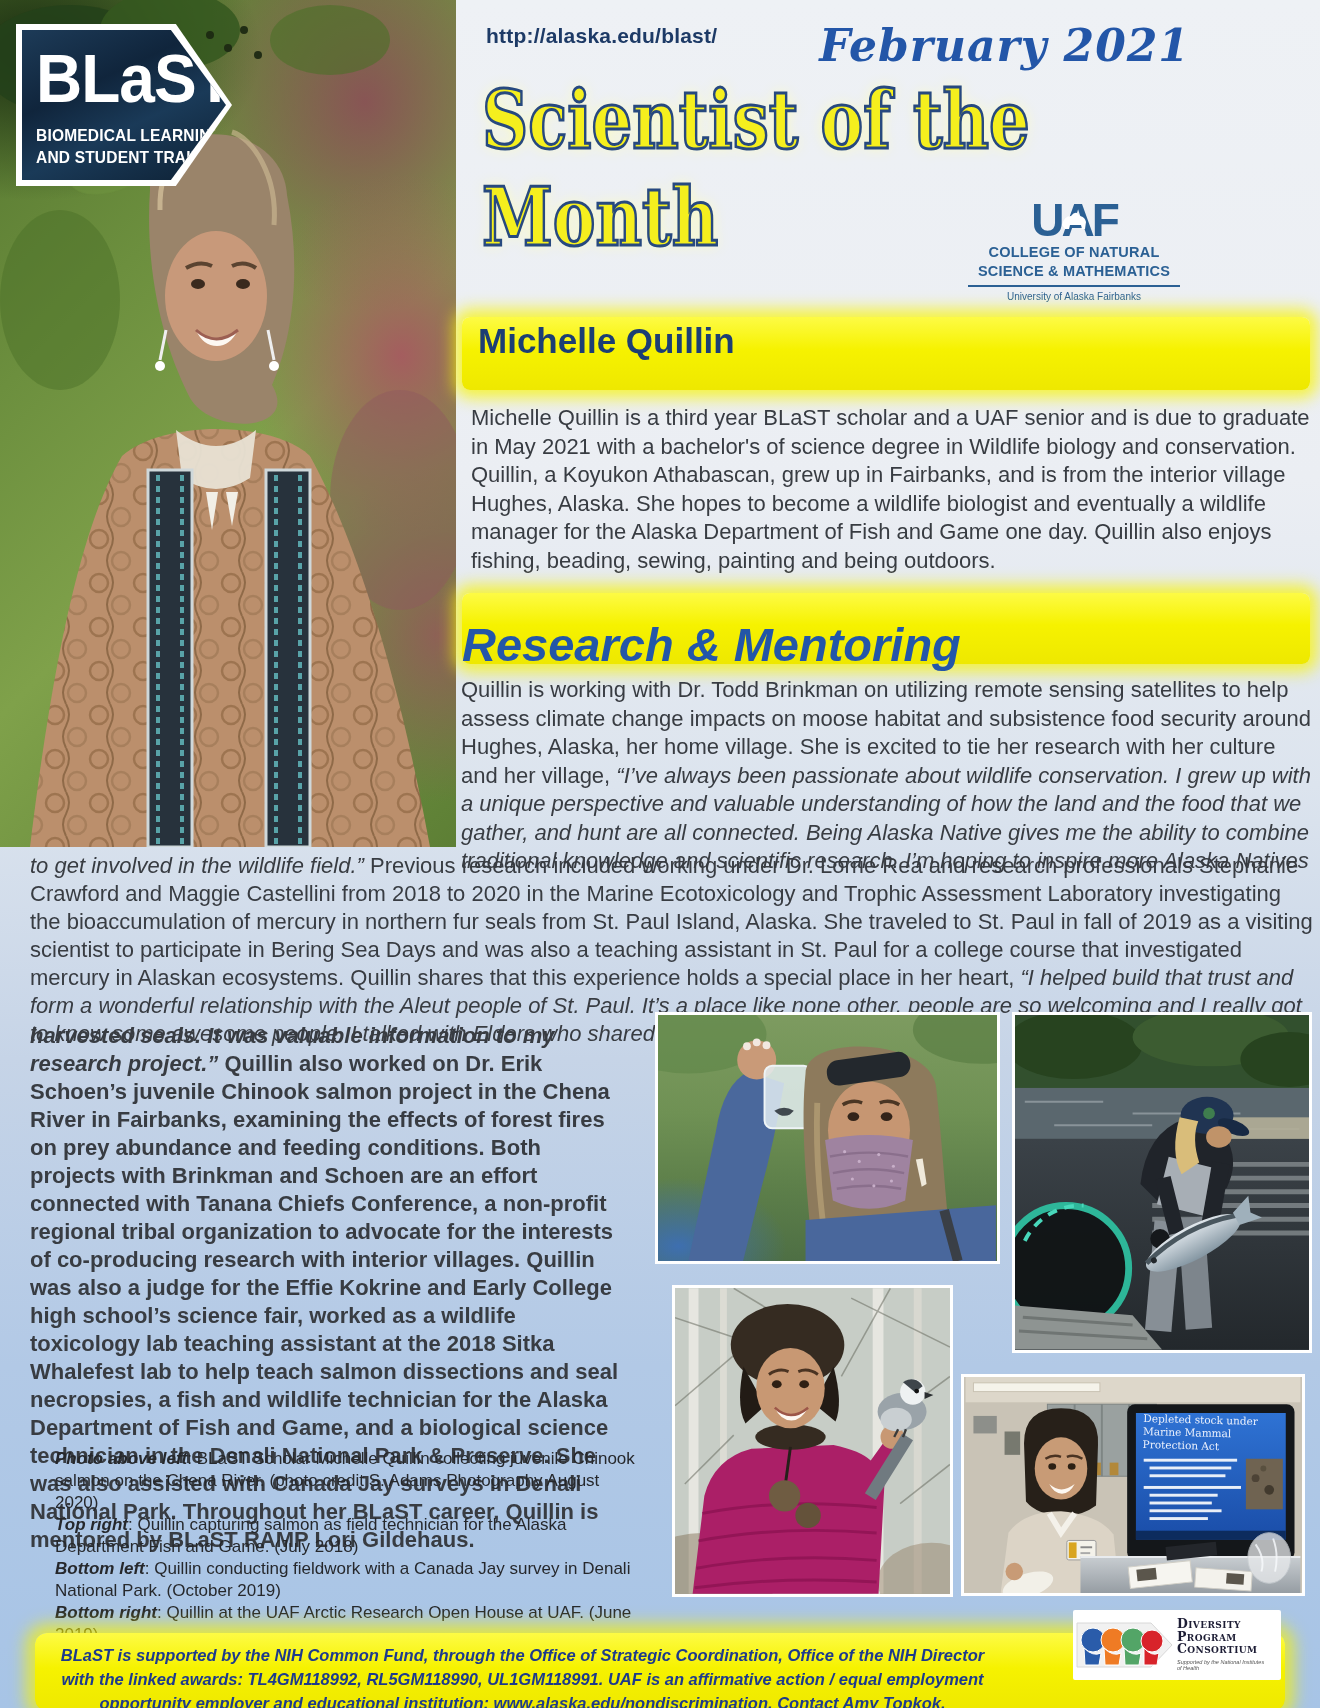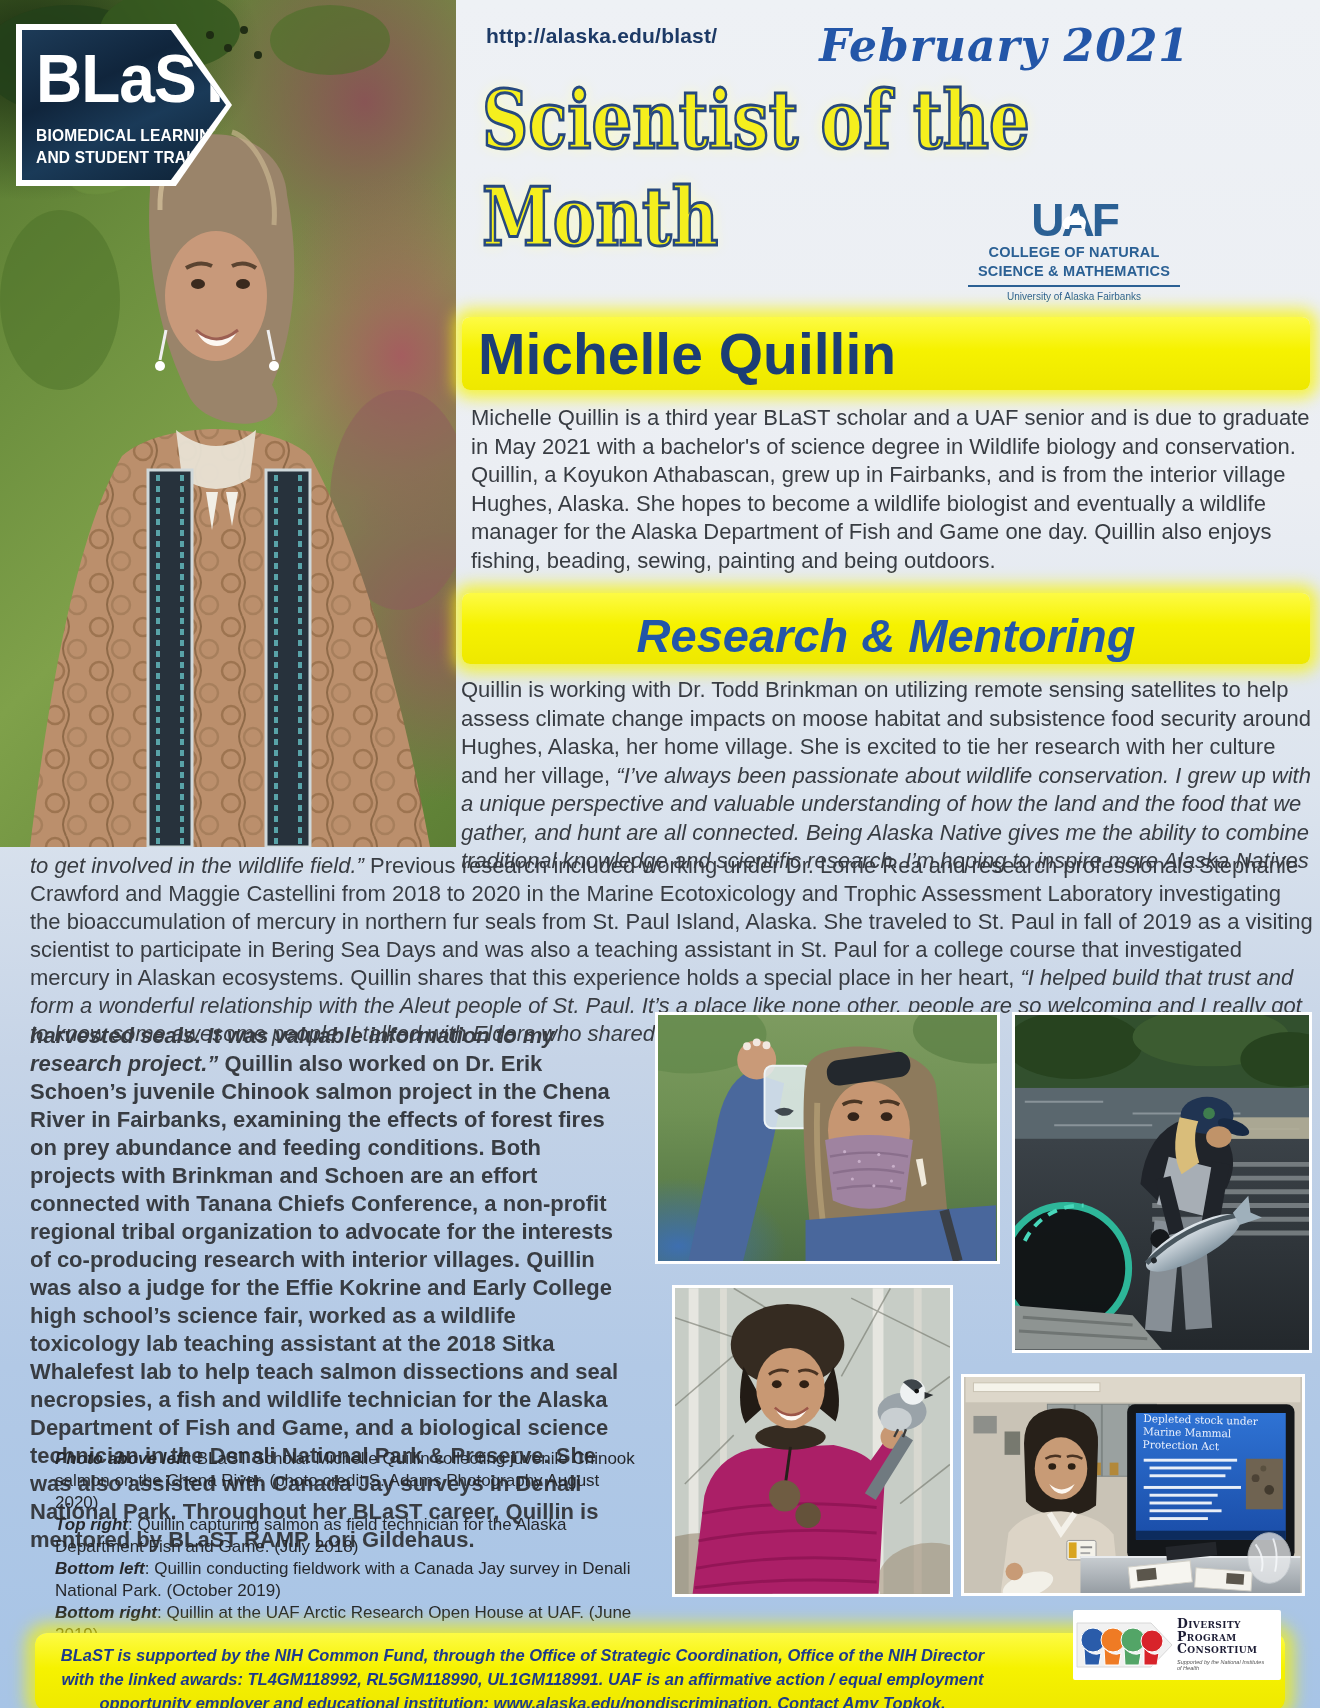--- a/index.html
+++ b/index.html
@@ -32,24 +32,24 @@
     clip-path:polygon(0 0,73% 0,100% 50%,73% 100%,0 100%);color:#fff;}
   .blast-acronym{position:absolute;left:14px;top:8px;font-size:64px;font-weight:bold;letter-spacing:-1px;
     transform:scaleY(1.08);transform-origin:left top;}
   .blast-sub{position:absolute;left:14px;font-size:16.5px;font-weight:bold;letter-spacing:.2px;
     transform:scaleX(.94);transform-origin:left top;white-space:nowrap;}
   .blast-sub1{top:96px;} .blast-sub2{top:118px;}
 
   
   .banner{background:linear-gradient(180deg,#fdfb45 0%,#f6f200 45%,#eee800 100%);
     border-radius:8px;box-shadow:0 0 16px 8px rgba(248,244,0,.75);color:#1c3e74;}
-  .name-banner{left:462px;top:317px;width:848px;height:73px;font-size:57px;font-weight:bold;
+  .name-banner{left:462px;top:317px;width:848px;height:73px;font-size:35px;font-weight:bold;
     padding:4px 0 0 16px;box-sizing:border-box;}
   .section-banner{left:462px;top:593px;width:848px;height:71px;font-size:47px;font-weight:bold;
-    font-style:italic;color:#2356a8;text-align:center;padding-top:15px;box-sizing:border-box;}
+    font-style:italic;color:#2356a8;padding-top:24px;box-sizing:border-box;}
 
   
   .bodytext{font-size:22px;line-height:28.5px;color:#383c42;}
   .intro{left:463px;top:404px;width:852px;margin-left:8px;}
   .p1{left:461px;top:676px;width:852px;}
   .p2{left:30px;top:852px;width:1285px;line-height:28px;}
   .p3{left:30px;top:1022px;width:600px;line-height:28px;font-weight:bold;}
   .seg-i{font-style:italic;}
   .seg-link{color:#1e3a8a;text-decoration:underline;}
 

